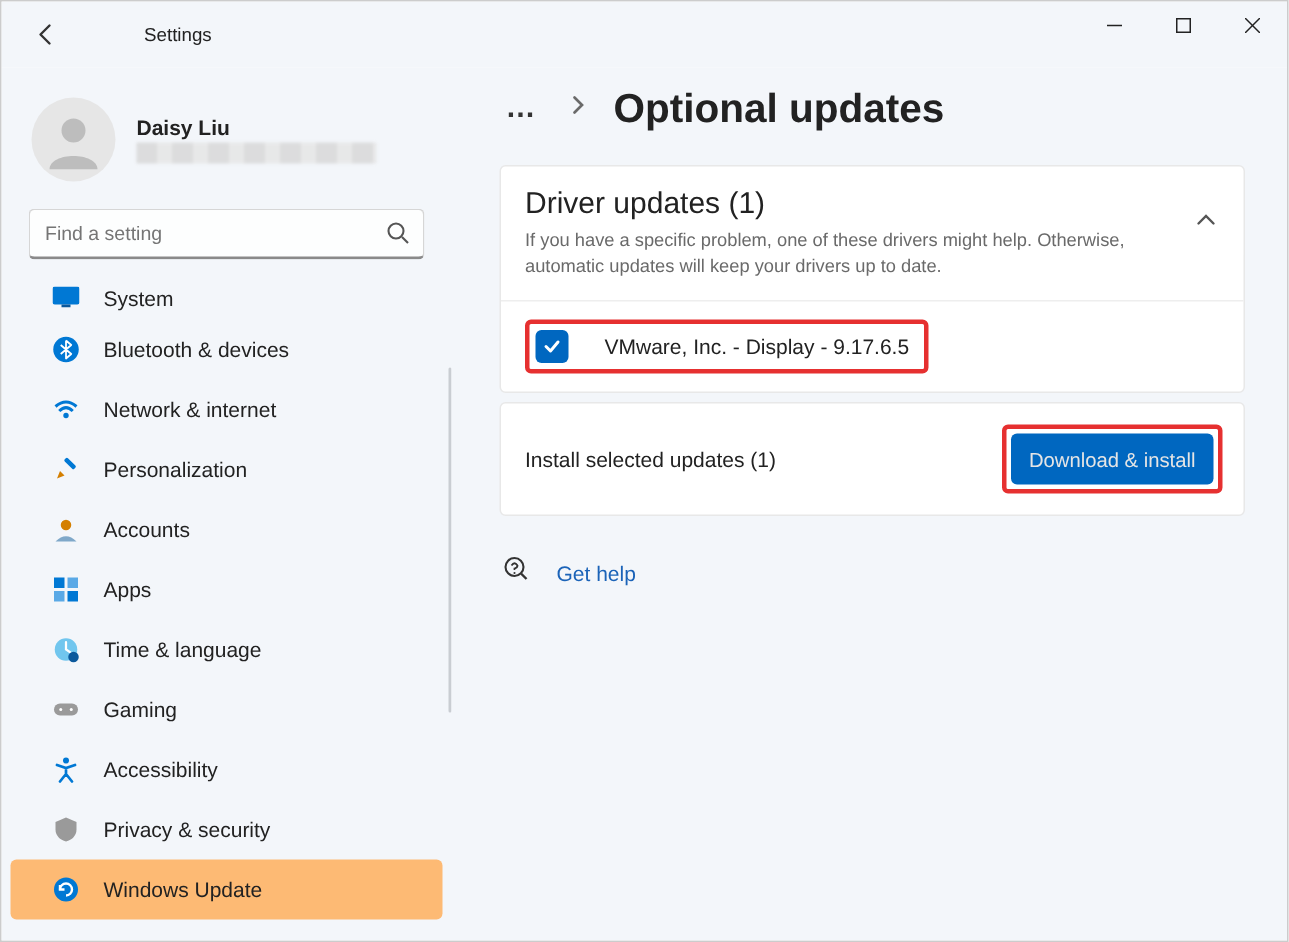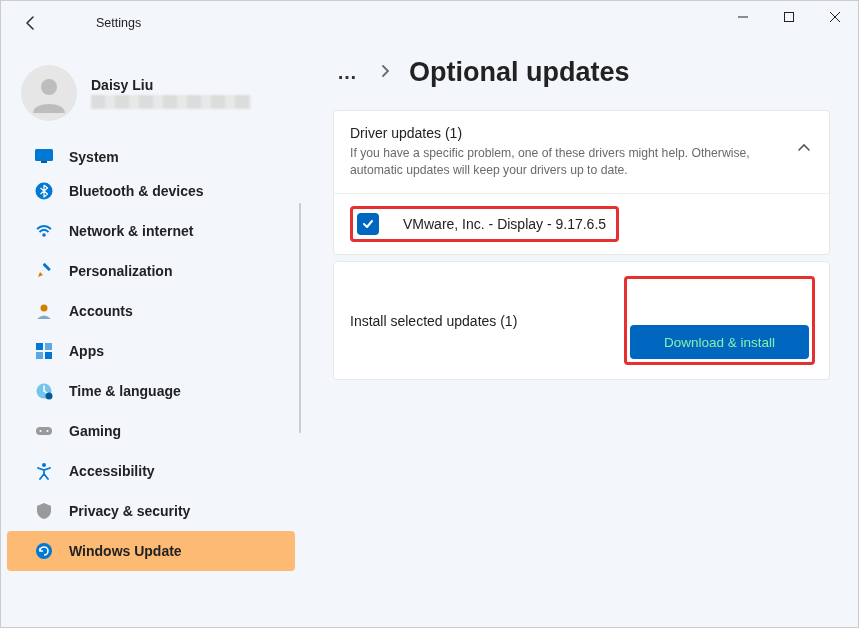--- a/index.html
+++ b/index.html
@@ -14,43 +14,43 @@
   .user-row { display: flex; align-items: center; padding: 12px 20px 18px 20px; gap: 14px; }
   .avatar { width: 56px; height: 56px; border-radius: 50%; background: #e6e6e6; display: flex; align-items: center; justify-content: center; }
   .user-info { display: flex; flex-direction: column; }
   .user-name { font-size: 14px; font-weight: 600; color: #222; }
   .user-email-smudge { width: 160px; height: 14px; margin-top: 2px; background: repeating-linear-gradient(90deg, #d8d8d8 0 14px, #e6e6e6 14px 24px); filter: blur(1px); opacity: .85; }
   .search-wrap { margin: 0 18px 8px 18px; position: relative; }
   .search-input { width: 100%; height: 34px; border: 1px solid #d6d6d6; border-bottom: 2px solid #8a8a8a; border-radius: 4px; padding: 0 34px 0 10px; font-size: 13px; background: #fdfefe; outline: none; }
   .search-icon { position: absolute; right: 10px; top: 8px; color: #555; }
   .nav { flex: 1; overflow: hidden; margin-top: 4px; position: relative; }
   .nav-inner { position: relative; }
-  .nav-item { display: flex; align-items: center; height: 40px; padding: 0 14px 0 28px; gap: 16px; font-size: 14px; color: #222; cursor: pointer; border-radius: 4px; margin: 0 6px; font-weight: bold; }
+  .nav-item { display: flex; align-items: center; height: 40px; padding: 0 14px 0 28px; gap: 16px; font-size: 14px; color: #222; cursor: pointer; border-radius: 4px; margin: 0 6px; }
   .nav-item.system { height: 28px; overflow: hidden; align-items: flex-end; padding-bottom: 6px; }
   .nav-item.active { background: #fdba74; }
   .nav-item .icon { width: 18px; height: 18px; display: flex; align-items: center; justify-content: center; }
   .nav-scroll-indicator { position: absolute; top: 60px; right: 0; width: 2px; height: 230px; background: #c9cdd2; border-radius: 2px; }
   .main { flex: 1; padding: 12px 28px 0 32px; overflow: auto; }
   .breadcrumb-row { display: flex; align-items: center; gap: 18px; margin-bottom: 22px; }
   .ellipsis { font-size: 20px; color: #333; letter-spacing: 2px; cursor: pointer; padding: 0 4px; font-weight: 700; }
   .chevron { color: #5a5a5a; }
   .page-title { font-size: 27px; font-weight: 600; color: #222; }
   .card { background: #fff; border: 1px solid #e8e8e8; border-radius: 4px; margin-bottom: 6px; }
   .card .head { padding: 14px 54px 14px 16px; position: relative; }
-  .card .head .title { font-size: 14px; color: #222; margin-bottom: 4px; }
+  .card .head .title { font-size: 20px; color: #222; margin-bottom: 4px; }
   .card .head .sub { font-size: 12.2px; color: #6a6a6a; line-height: 1.4; }
   .expand-chevron { position: absolute; right: 18px; top: 28px; color: #555; cursor: pointer; }
   .driver-row { border-top: 1px solid #eee; padding: 12px 16px; display: flex; align-items: center; gap: 12px; }
   .highlight-box { border: 3px solid #e63030; border-radius: 4px; padding: 4px 10px 4px 4px; display: inline-flex; align-items: center; gap: 24px; }
   .checkbox { width: 22px; height: 22px; border-radius: 4px; background: #0067c0; display: flex; align-items: center; justify-content: center; cursor: pointer; }
   .driver-label { font-size: 14px; color: #222; }
   .install-card { background: #fff; border: 1px solid #e8e8e8; border-radius: 4px; padding: 14px 14px 14px 16px; display: flex; align-items: center; justify-content: space-between; margin-bottom: 26px; }
   .install-text { font-size: 14px; color: #222; }
   .dl-highlight { border: 3px solid #e63030; border-radius: 4px; padding: 3px; }
-  .dl-btn { background: #0067c0; color: #86efac; border: none; height: 34px; padding: 0 34px; border-radius: 4px; font-size: 13.5px; cursor: pointer; margin-top: 43px; }
+  .dl-btn { background: #0067c0; color: #e5e5e5; border: none; height: 34px; padding: 0 12px; border-radius: 4px; font-size: 13.5px; cursor: pointer; }
   .help-row { display: flex; align-items: center; gap: 18px; padding-left: 2px; }
   .help-icon { color: #333; }
   .help-link { color: #1b63b8; font-size: 14px; cursor: pointer; }
 </style>
 </head>
 <body>
 
 <div class="titlebar">
   <div class="back">
     <svg width="16" height="16" viewBox="0 0 16 16">
@@ -86,20 +86,29 @@
           <circle cx="20" cy="14" r="8" fill="#bdbdbd"></circle>
           <path d="M4 40 C4 28 36 28 36 40 Z" fill="#bdbdbd"></path>
         </svg>
       </div>
       <div class="user-info">
         <div class="user-name">Daisy Liu</div>
         <div class="user-email-smudge"></div>
       </div>
     </div>
 
+    <div class="search-wrap">
+      <input class="search-input" placeholder="Find a setting" style="">
+      <span class="search-icon">
+        <svg width="16" height="16" viewBox="0 0 16 16">
+            <circle cx="7" cy="7" r="5" stroke="#555" stroke-width="1.4" fill="none"></circle>
+            <line x1="11" y1="11" x2="15" y2="15" stroke="#555" stroke-width="1.4"></line>
+          </svg>
+      </span>
+    </div>
 
     <div class="nav">
       <div class="nav-inner">
         <div class="nav-item system">
           <span class="icon">
               <svg width="18" height="14" viewBox="0 0 18 14">
                 <rect x="0" y="0" width="18" height="12" rx="1.5" fill="#0078d4"></rect>
                 <rect x="6" y="12" width="6" height="2" fill="#0b599c"></rect>
               </svg>
             </span>
@@ -234,14 +243,25 @@
       </div>
     </div>
 
     <div class="install-card">
       <span class="install-text">Install selected updates (1)</span>
       <span class="dl-highlight">
         <button class="dl-btn">Download &amp; install</button>
       </span>
     </div>
 
+    <div class="help-row">
+      <span class="help-icon">
+        <svg width="18" height="18" viewBox="0 0 18 18">
+            <circle cx="8" cy="8" r="6" stroke="#333" stroke-width="1.4" fill="none"></circle>
+            <path d="M6 7 Q8 4 10 7 Q10 8.5 8 9 V10" stroke="#333" stroke-width="1.2" fill="none"></path>
+            <circle cx="8" cy="12" r="0.7" fill="#333"></circle>
+            <path d="M12.5 12.5 L16 16" stroke="#333" stroke-width="1.6"></path>
+          </svg>
+      </span>
+      <span class="help-link">Get help</span>
+    </div>
   </div>
 </div>
 
 </body></html>

